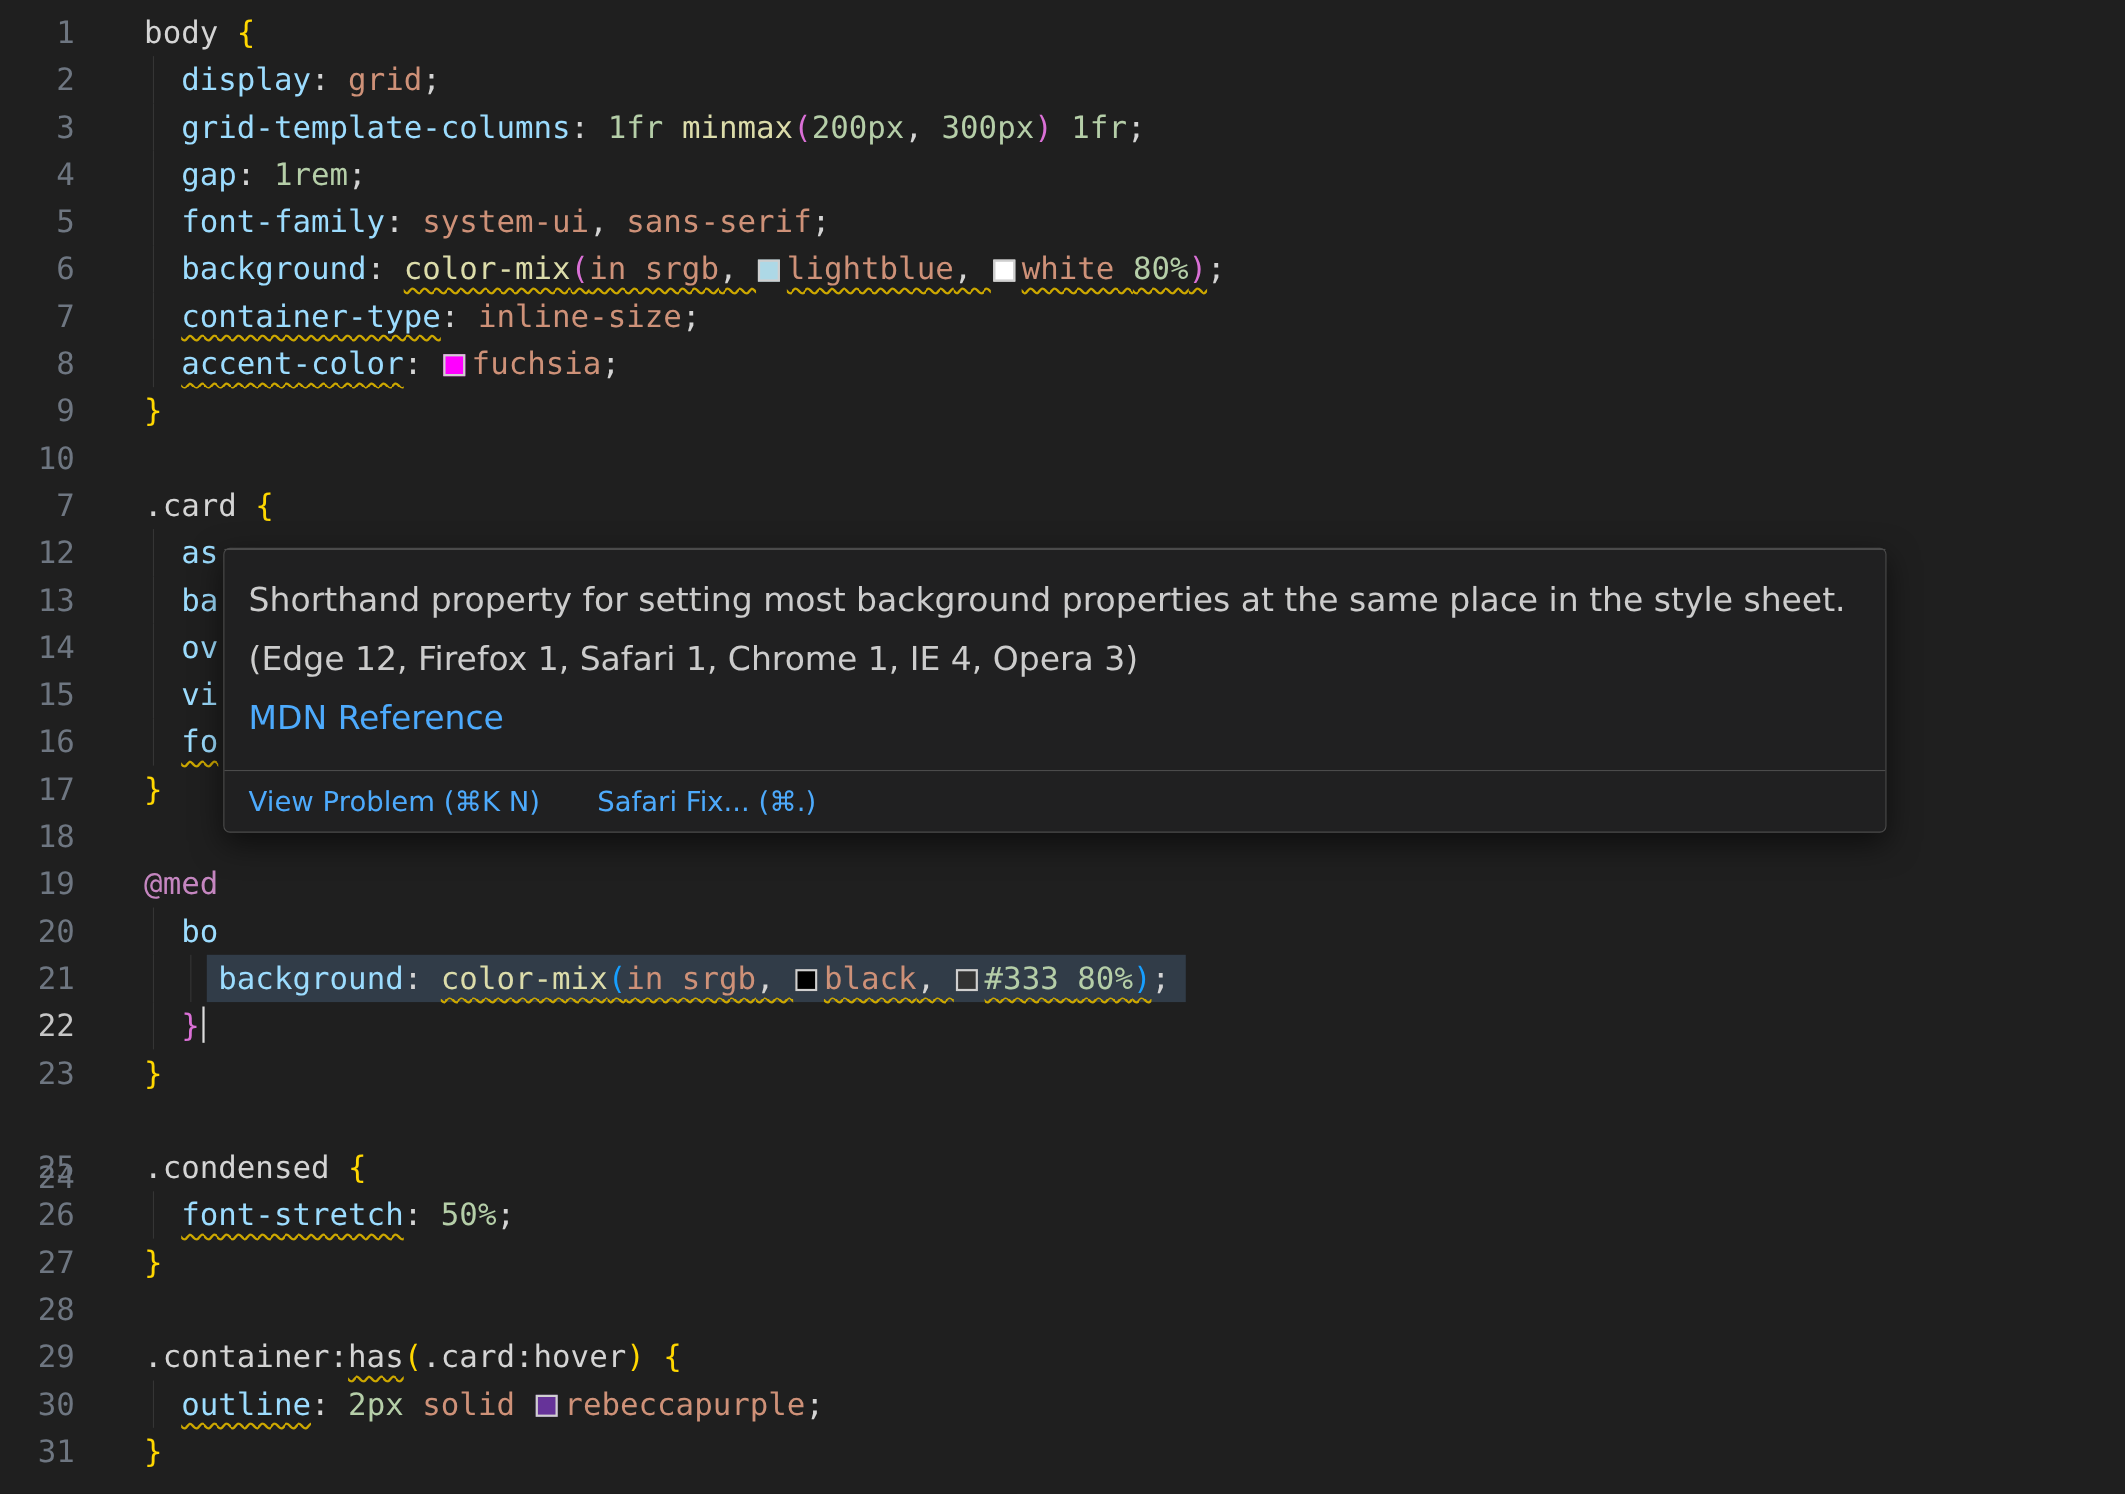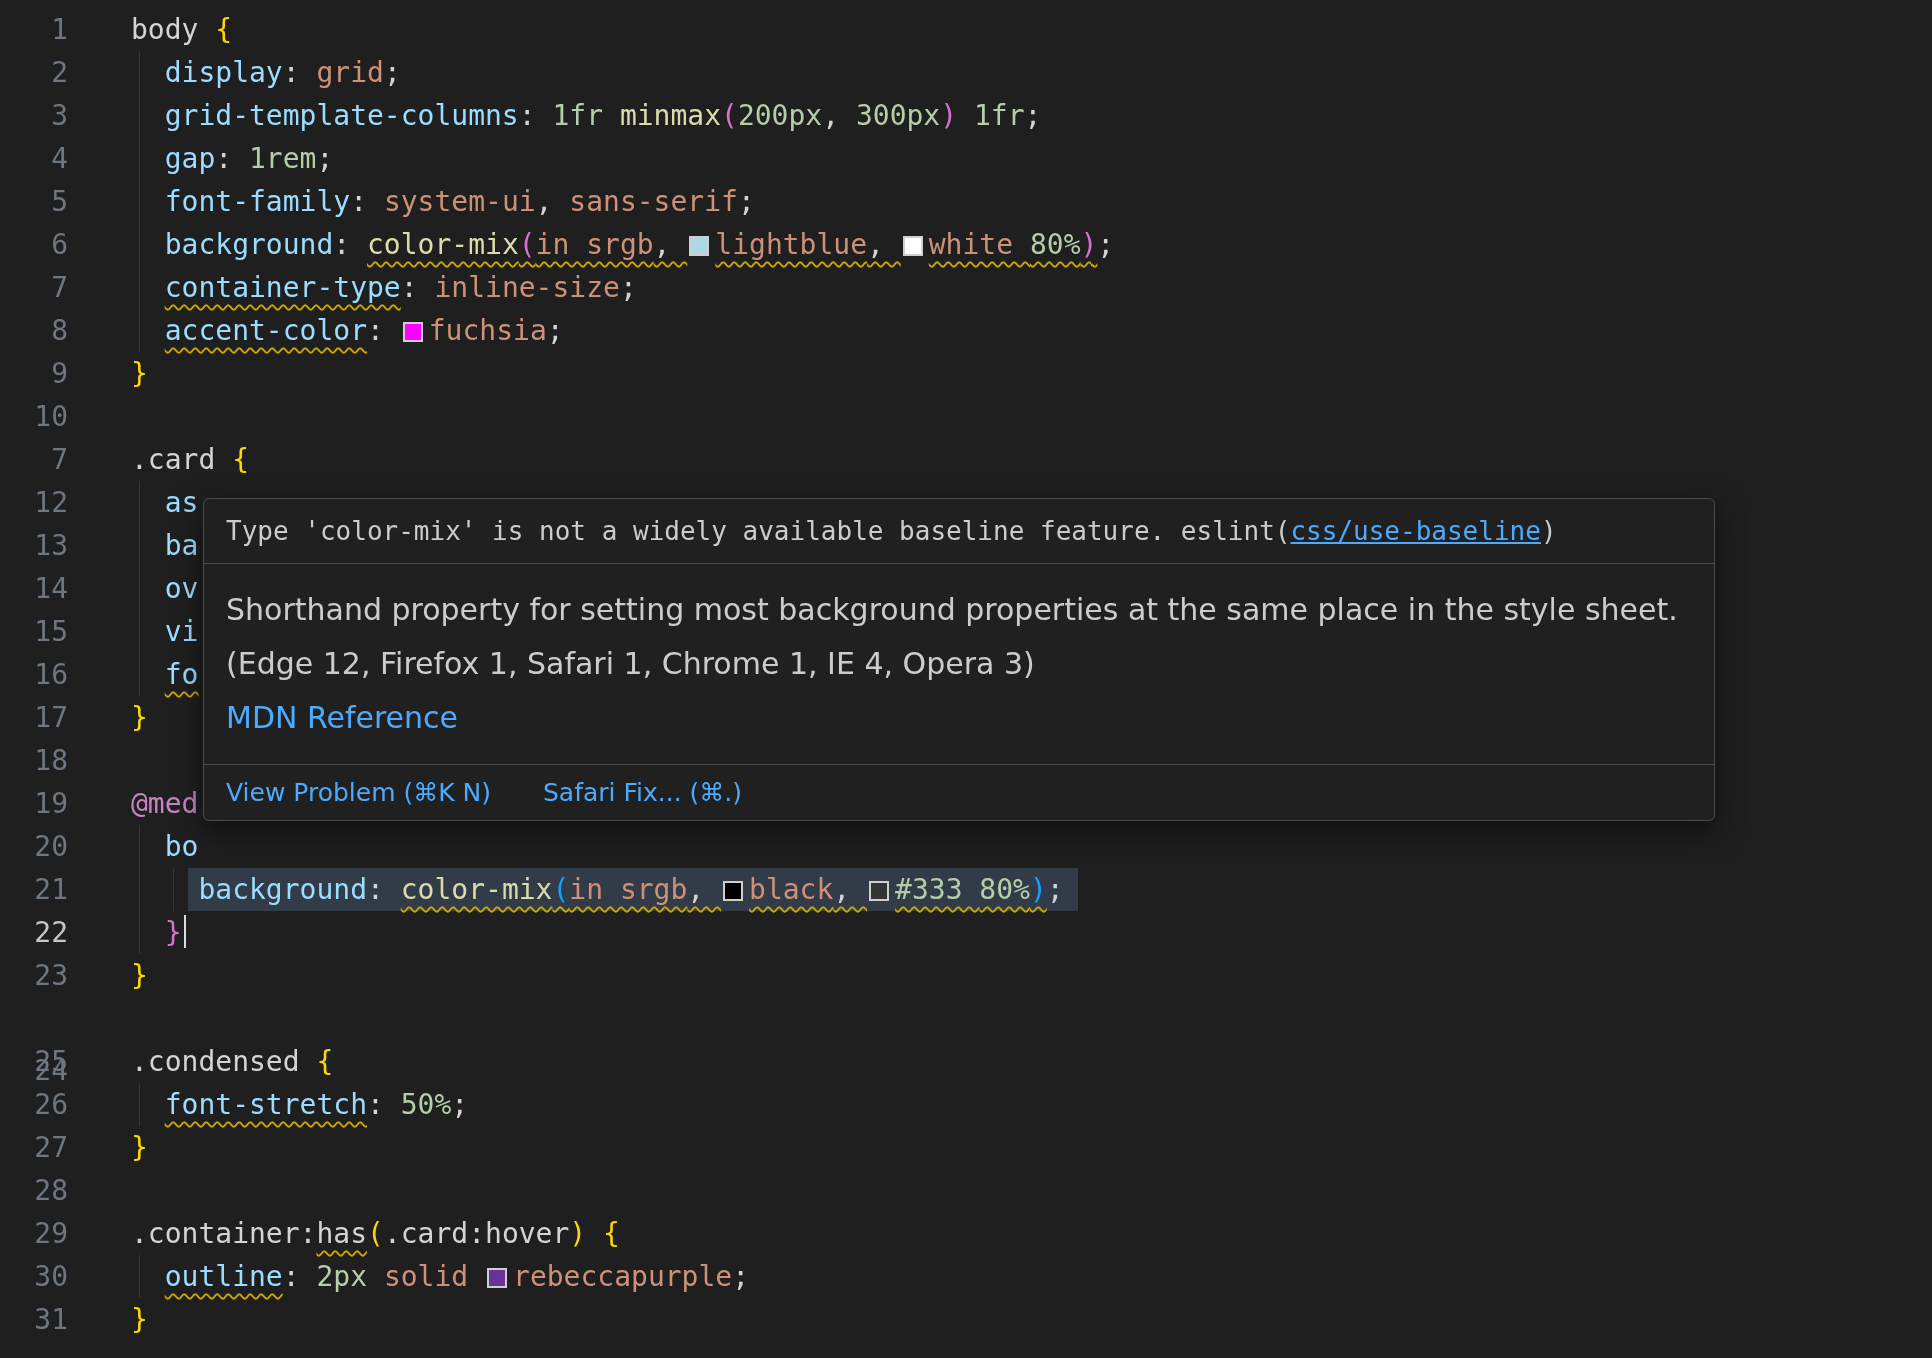--- a/index.html
+++ b/index.html
@@ -65,21 +65,20 @@
       <div class="row" style="top: 1040px;"><span class="lnum">25</span><span class="code" style="left: 131px;"><span style="color: rgb(212, 212, 212);">.condensed </span><span style="color: rgb(255, 215, 0);">{</span></span></div>
       <div class="row" style="top: 1083px;"><span class="guide" style="left: 139px;"></span><span class="lnum">26</span><span class="code" style="left: 131px;"><span style="color: rgb(212, 212, 212);">  </span><span class="sq" style="color: rgb(156, 220, 254);">font-stretch</span><span style="color: rgb(212, 212, 212);">: </span><span style="color: rgb(181, 206, 168);">50%</span><span style="color: rgb(212, 212, 212);">;</span></span></div>
       <div class="row" style="top: 1126px;"><span class="lnum">27</span><span class="code" style="left: 131px;"><span style="color: rgb(255, 215, 0);">}</span></span></div>
       <div class="row" style="top: 1169px;"><span class="lnum">28</span><span class="code" style="left: 131px;"></span></div>
       <div class="row" style="top: 1212px;"><span class="lnum">29</span><span class="code" style="left: 131px;"><span style="color: rgb(212, 212, 212);">.container</span><span style="color: rgb(212, 212, 212);">:</span><span class="sq" style="color: rgb(212, 212, 212);">has</span><span style="color: rgb(255, 215, 0);">(</span><span style="color: rgb(212, 212, 212);">.card:hover</span><span style="color: rgb(255, 215, 0);">)</span><span style="color: rgb(212, 212, 212);"> </span><span style="color: rgb(255, 215, 0);">{</span></span></div>
       <div class="row" style="top: 1255px;"><span class="guide" style="left: 139px;"></span><span class="lnum">30</span><span class="code" style="left: 131px;"><span style="color: rgb(212, 212, 212);">  </span><span class="sq" style="color: rgb(156, 220, 254);">outline</span><span style="color: rgb(212, 212, 212);">: </span><span style="color: rgb(181, 206, 168);">2px</span><span style="color: rgb(212, 212, 212);"> </span><span style="color: rgb(206, 145, 120);">solid</span><span style="color: rgb(212, 212, 212);"> </span><span class="swatch" style="background: rgb(102, 51, 153);"></span><span style="color: rgb(206, 145, 120);">rebeccapurple</span><span style="color: rgb(212, 212, 212);">;</span></span></div>
       <div class="row" style="top: 1298px;"><span class="lnum">31</span><span class="code" style="left: 131px;"><span style="color: rgb(255, 215, 0);">}</span></span></div>
     </div>
 
   <div class="tooltip">
-    <div class="tt-diag"><span>Type 'color-mix' is not a widely available baseline feature. </span><span>eslint(</span><a class="tt-link ul">css/use-baseline</a><span>)</span></div>
     <div class="tt-div"></div>
     <div class="tt-docs">
       <p>Shorthand property for setting most background properties at the same place in the style sheet.</p>
       <p>(Edge 12, Firefox 1, Safari 1, Chrome 1, IE 4, Opera 3)</p>
       <p><a class="tt-link">MDN Reference</a></p>
     </div>
     <div class="tt-div"></div>
     <div class="tt-actions">
       <a class="tt-link">View Problem (⌘K N)</a>
       <a class="tt-link">Safari Fix... (⌘.)</a>

